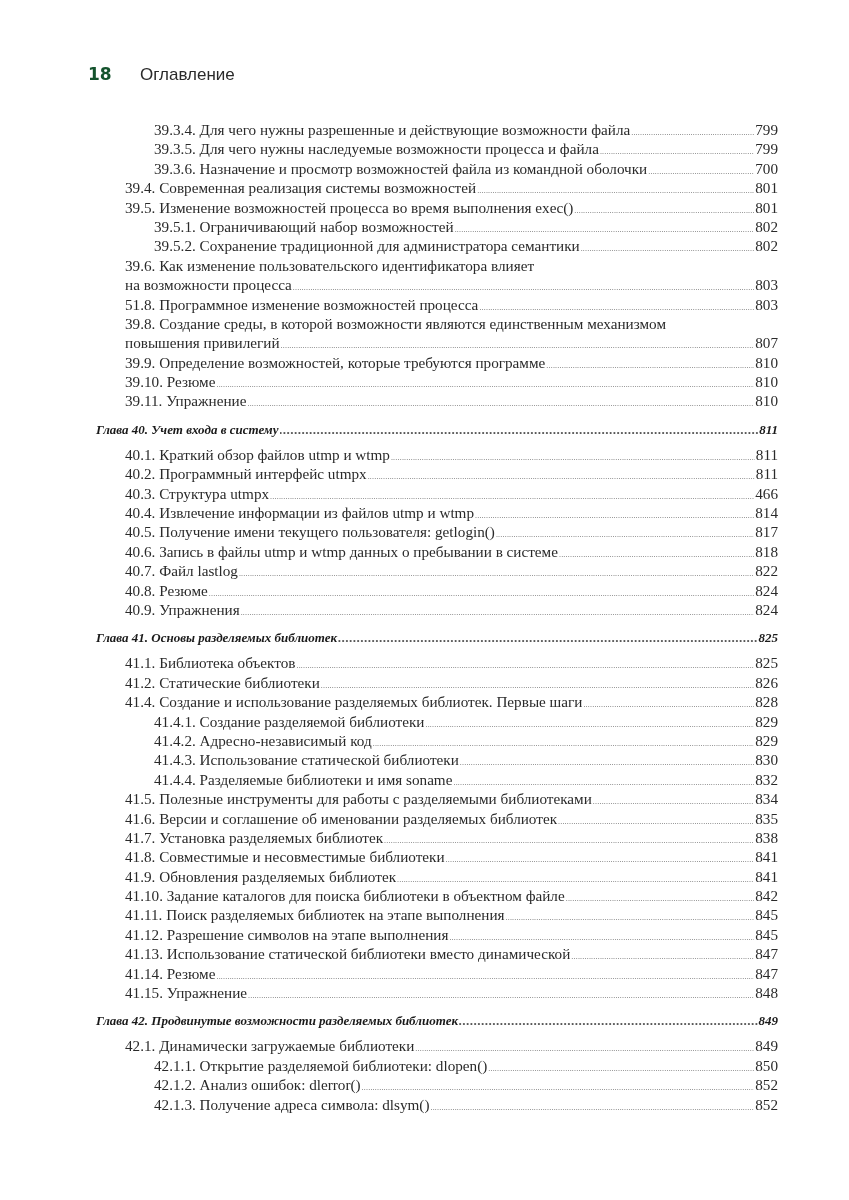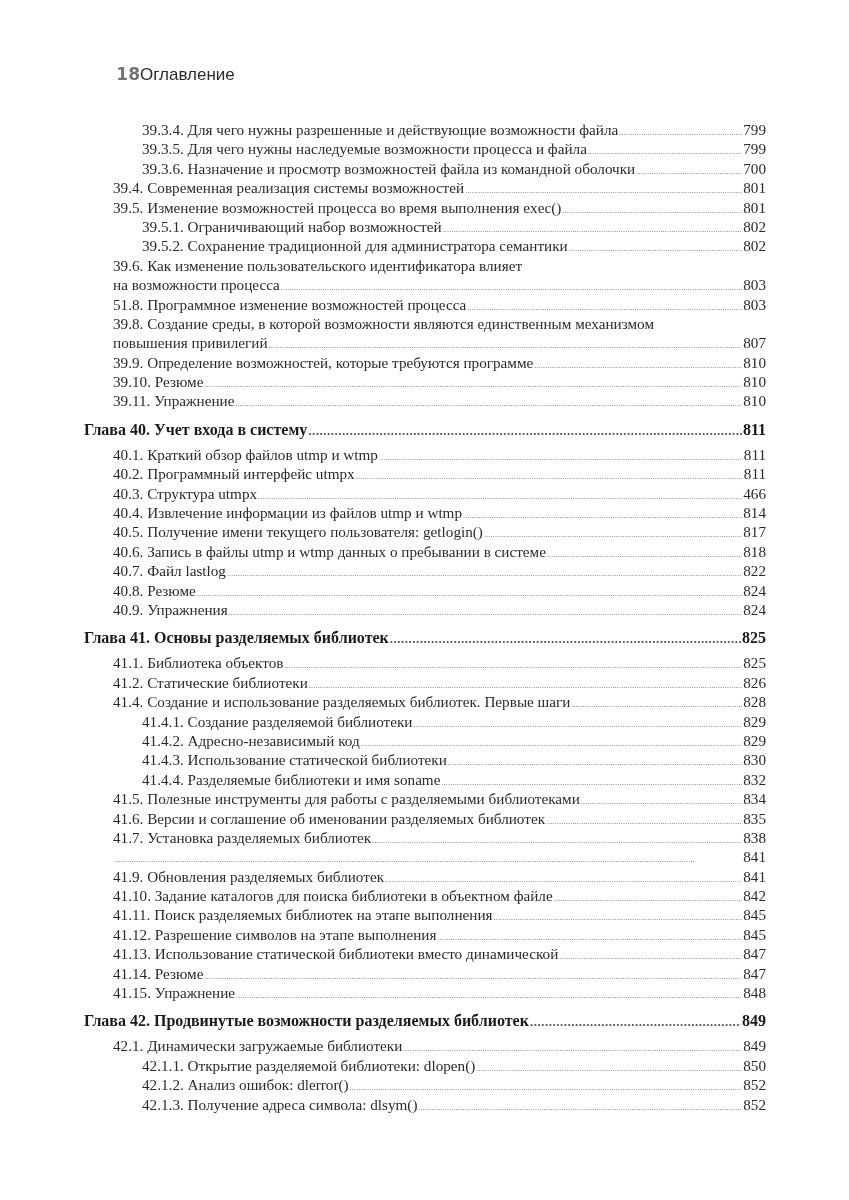--- a/index.html
+++ b/index.html
@@ -1,28 +1,28 @@
 <!DOCTYPE html>
 <html><head>
   <meta charset="utf-8">
   <style>
     html, body { margin:0; padding:0; background:#ffffff; }
     body { width:849px; height:1200px; position:relative; overflow:hidden; color:#2a2a2a; }
     .header { position:absolute; left:88px; top:64px; height:28px; display:flex; align-items:baseline; }
-    .pnum { font-family:"DejaVu Sans", sans-serif; font-weight:bold; font-size:17px; color:#737373; width:52px;text-align:right; }
+    .pnum { font-family:"DejaVu Sans", sans-serif; font-weight:bold; font-size:17px; color:#14532d; width:52px; }
     .ptitle { font-family:"Liberation Sans", sans-serif; font-size:17px; color:#2a2a2a; }
-    .toc { position:absolute; left:84px; top:120px; width:682px; font-family:"Liberation Serif", serif; font-size:15.2px; }
+    .toc { position:absolute; left:96px; top:120px; width:682px; font-family:"Liberation Serif", serif; font-size:15.2px; }
     .row { display:flex; align-items:baseline; height:19.4px; line-height:19.4px; white-space:nowrap; }
     .row.l1 { padding-left:29px; }
     .row.l2 { padding-left:58px; }
     .row .t { flex:0 0 auto; }
     .row .dots { flex:1 1 auto; overflow:hidden; margin:0 1px; color:#555; }
     .row .dots::after { content:"........................................................................................................................................................................................................................................................................"; font-size:8px; letter-spacing:0.2px; }
     .row .p { flex:0 0 auto; }
-    .chap { font-weight:bold; font-size:16px; color:#1a1a1a; margin-top:9px; margin-bottom:5px; height:20px; }
+    .chap { font-weight:bold; font-size:13px; color:#1a1a1a; margin-top:9px; margin-bottom:5px; height:20px;font-style:italic; }
     .chap .dots::after { font-size:13px; letter-spacing:0.5px; }
   </style>
 </head>
 <body>
 
 <div class="header">
   <span class="pnum">18</span>
   <span class="ptitle">Оглавление</span>
 </div>
 
@@ -197,20 +197,21 @@
       <span class="t">41.6. Версии и соглашение об именовании разделяемых библиотек</span>
       <span class="dots"></span>
       <span class="p">835</span>
     </div>
     <div class="row l1">
       <span class="t">41.7. Установка разделяемых библиотек</span>
       <span class="dots"></span>
       <span class="p">838</span>
     </div>
     <div class="row l1">
+      <span class="t">41.8. Совместимые и несовместимые библиотеки</span>
       <span class="dots"></span>
       <span class="p">841</span>
     </div>
     <div class="row l1">
       <span class="t">41.9. Обновления разделяемых библиотек</span>
       <span class="dots"></span>
       <span class="p">841</span>
     </div>
     <div class="row l1">
       <span class="t">41.10. Задание каталогов для поиска библиотеки в объектном файле</span>

